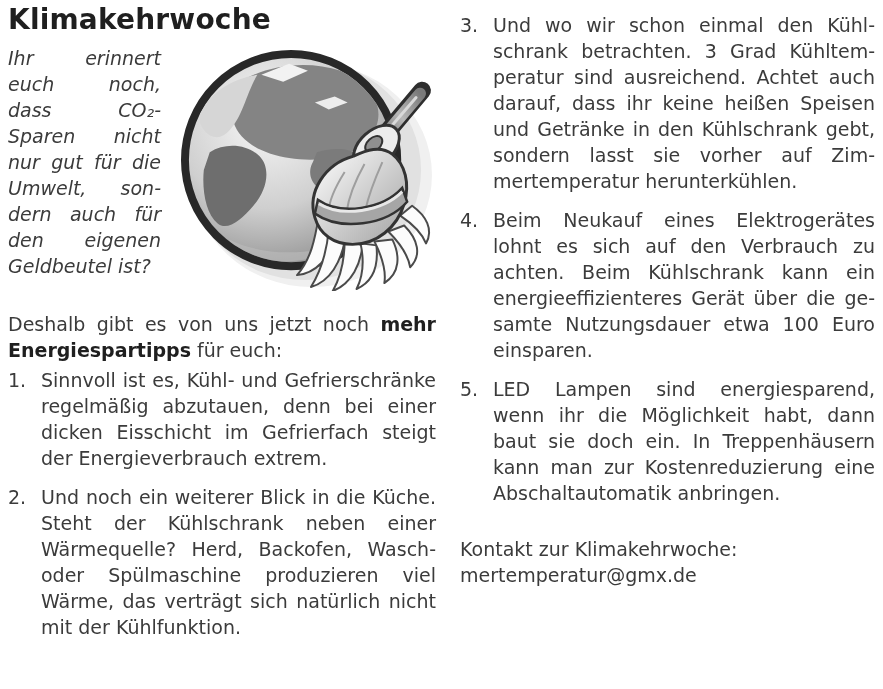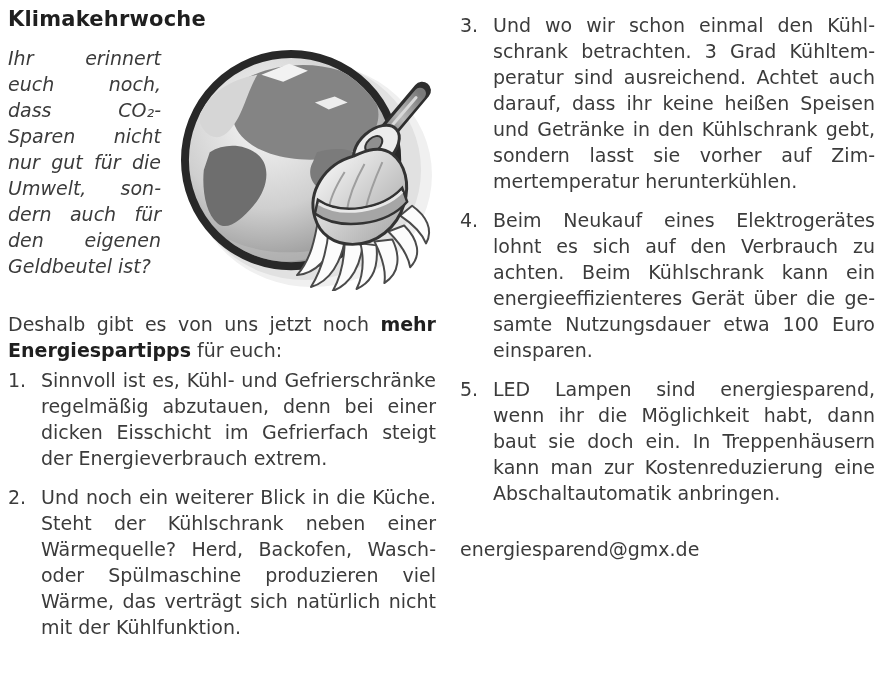--- a/index.html
+++ b/index.html
@@ -17,21 +17,21 @@
     width: 883px; height: 689px;
     padding: 6px 8px 0 8px;
     display: flex;
     gap: 24px;
   }
   .col { box-sizing: border-box; }
   .col-left  { width: 428px; flex: none; }
   .col-right { width: 415px; flex: none; padding-top: 2px; }
 
   h1.title {
-    font-size: 21px;
+    font-size: 28px;
     line-height: 27px;
     margin: 0 0 12px 0;
     color: #1f1f1f;
     font-weight: bold;
     letter-spacing: 0.2px;
   }
 
   .intro { overflow: visible; font-style: italic; }
   .intro::after { content: ""; display: table; clear: both; }
   .globe-fig {
@@ -173,17 +173,18 @@
         <span class="tip-text">Beim Neukauf eines Elektrogerätes lohnt es sich auf den Verbrauch zu achten. Beim Kühlschrank kann ein energieeffizienteres Gerät über die ge­samte Nutzungsdauer etwa 100 Euro einsparen.</span>
       </div>
       <div class="tip">
         <span class="tip-num">5.</span>
         <span class="tip-text">LED Lampen sind energiesparend, wenn ihr die Möglichkeit habt, dann baut sie doch ein. In Treppenhäusern kann man zur Kostenreduzierung eine Abschaltautomatik anbringen.</span>
       </div>
     </div>
 
 
     <div class="contact">
-      <div>energiesparend@gmx.de</div>
+      <div>Kontakt zur Klimakehrwoche:</div>
+      <div>mertemperatur@gmx.de</div>
     </div>
   </div>
 
 </div>
 
 </body></html>

